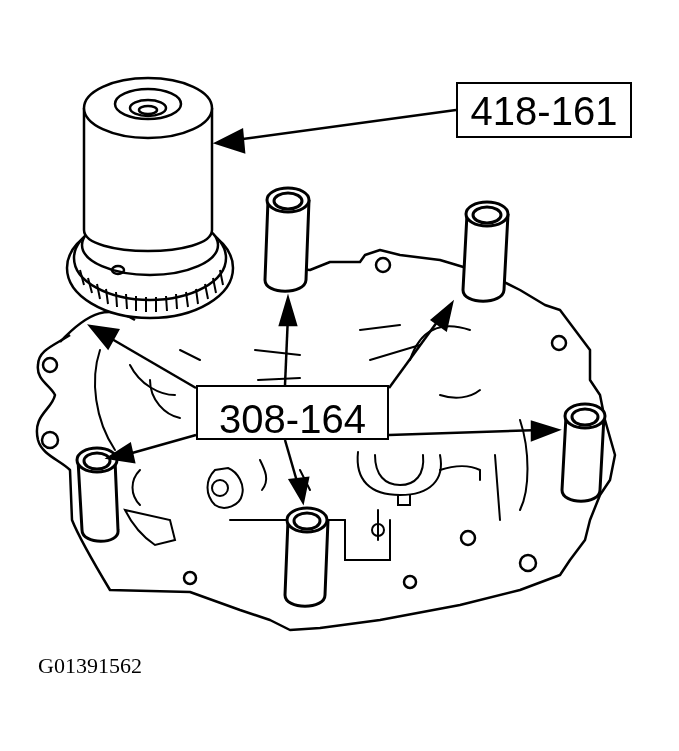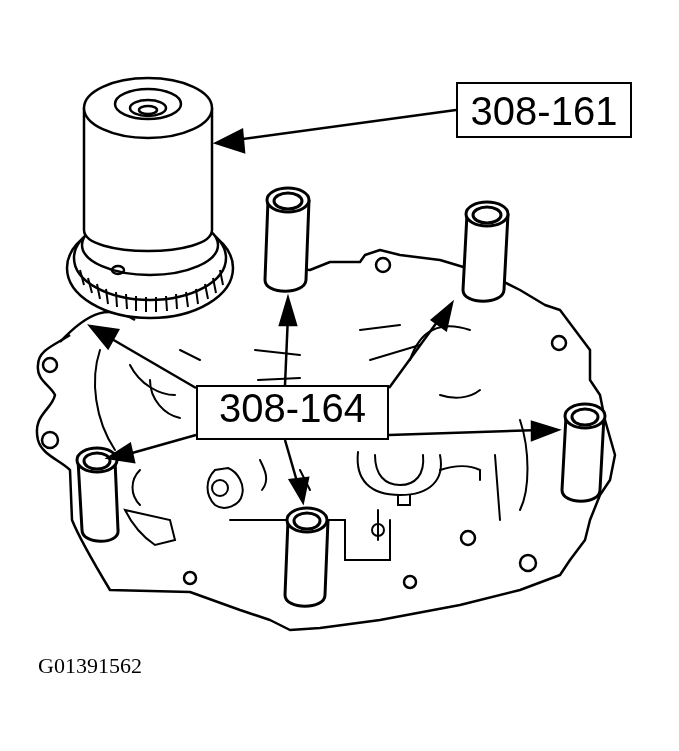--- a/index.html
+++ b/index.html
@@ -1,20 +1,20 @@
 <!DOCTYPE html>
 <html><head>
 <meta charset="utf-8">
 <style>
   html,body{margin:0;padding:0;background:#ffffff;}
   body{width:679px;height:751px;position:relative;overflow:hidden;font-family:"Liberation Sans",sans-serif;}
   #art{position:absolute;left:0;top:0;width:679px;height:751px;}
   .callout{position:absolute;border:2px solid #000;background:#fff;color:#000;font-family:"Liberation Sans",sans-serif;font-size:40px;line-height:1;text-align:center;box-sizing:border-box;}
   #callout-161{left:456px;top:82px;width:176px;height:56px;padding-top:7px;}
-  #callout-164{left:196px;top:385px;width:193px;height:55px;padding-top:1px;}
+  #callout-164{left:196px;top:385px;width:193px;height:55px;padding-top:12px;}
   #figure-id{position:absolute;left:38px;top:653px;font-size:22px;color:#000;font-family:Liberation Serif, serif;}
 </style>
 </head>
 <body>
 
 <svg id="art" viewBox="0 0 679 751" xmlns="http://www.w3.org/2000/svg">
   <defs>
     <marker id="ah" markerWidth="10" markerHeight="10" refX="9" refY="5" orient="auto" markerUnits="userSpaceOnUse">
       <path d="M0,0 L22,5 L0,10 z" transform="scale(0.9,1.2) translate(-12,-0.8)" fill="#000"></path>
     </marker>
@@ -120,15 +120,15 @@
     <path d="M452,303 L446,330 L432,320 Z"></path>
     <line x1="196" y1="435" x2="125" y2="455"></line>
     <path d="M108,458 L130,444 L134,462 Z"></path>
     <line x1="389" y1="435" x2="540" y2="430"></line>
     <path d="M558,430 L532,422 L532,440 Z"></path>
     <line x1="285" y1="440" x2="298" y2="485"></line>
     <path d="M303,502 L290,480 L308,478 Z"></path>
   </g>
 </svg>
 
-<div id="callout-161" class="callout">308-161</div>
+<div id="callout-161" class="callout">418-161</div>
 <div id="callout-164" class="callout">308-164</div>
 <div id="figure-id">G01391562</div>
 
 </body></html>

